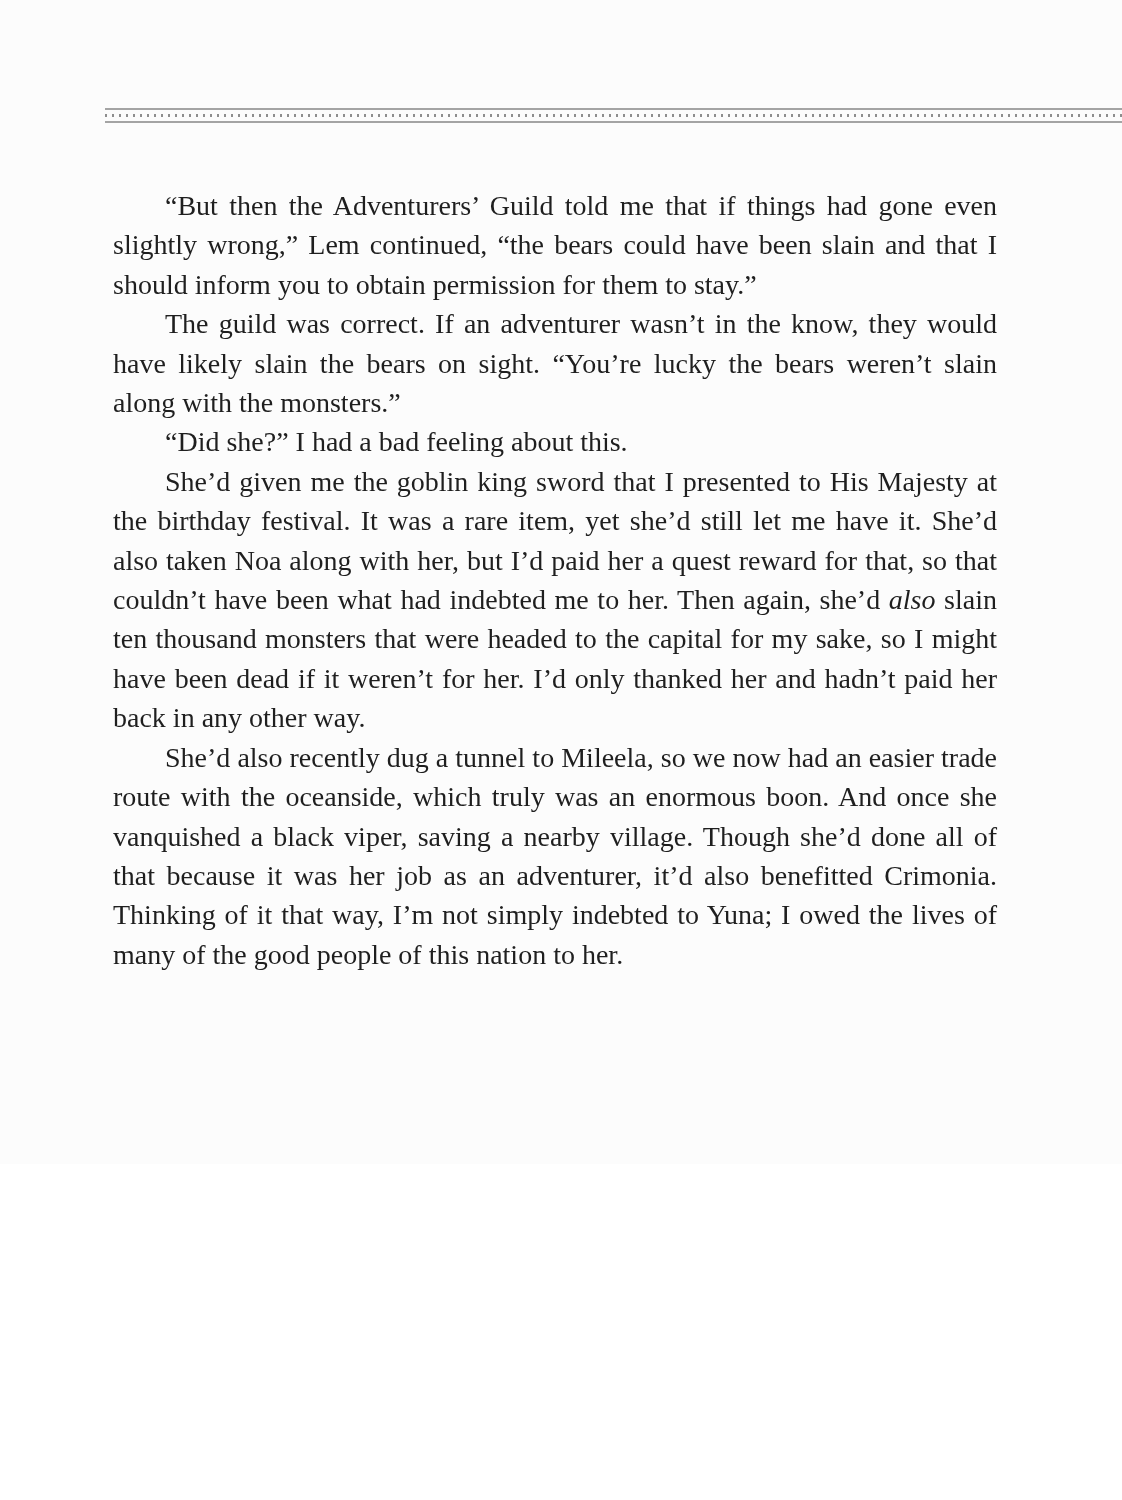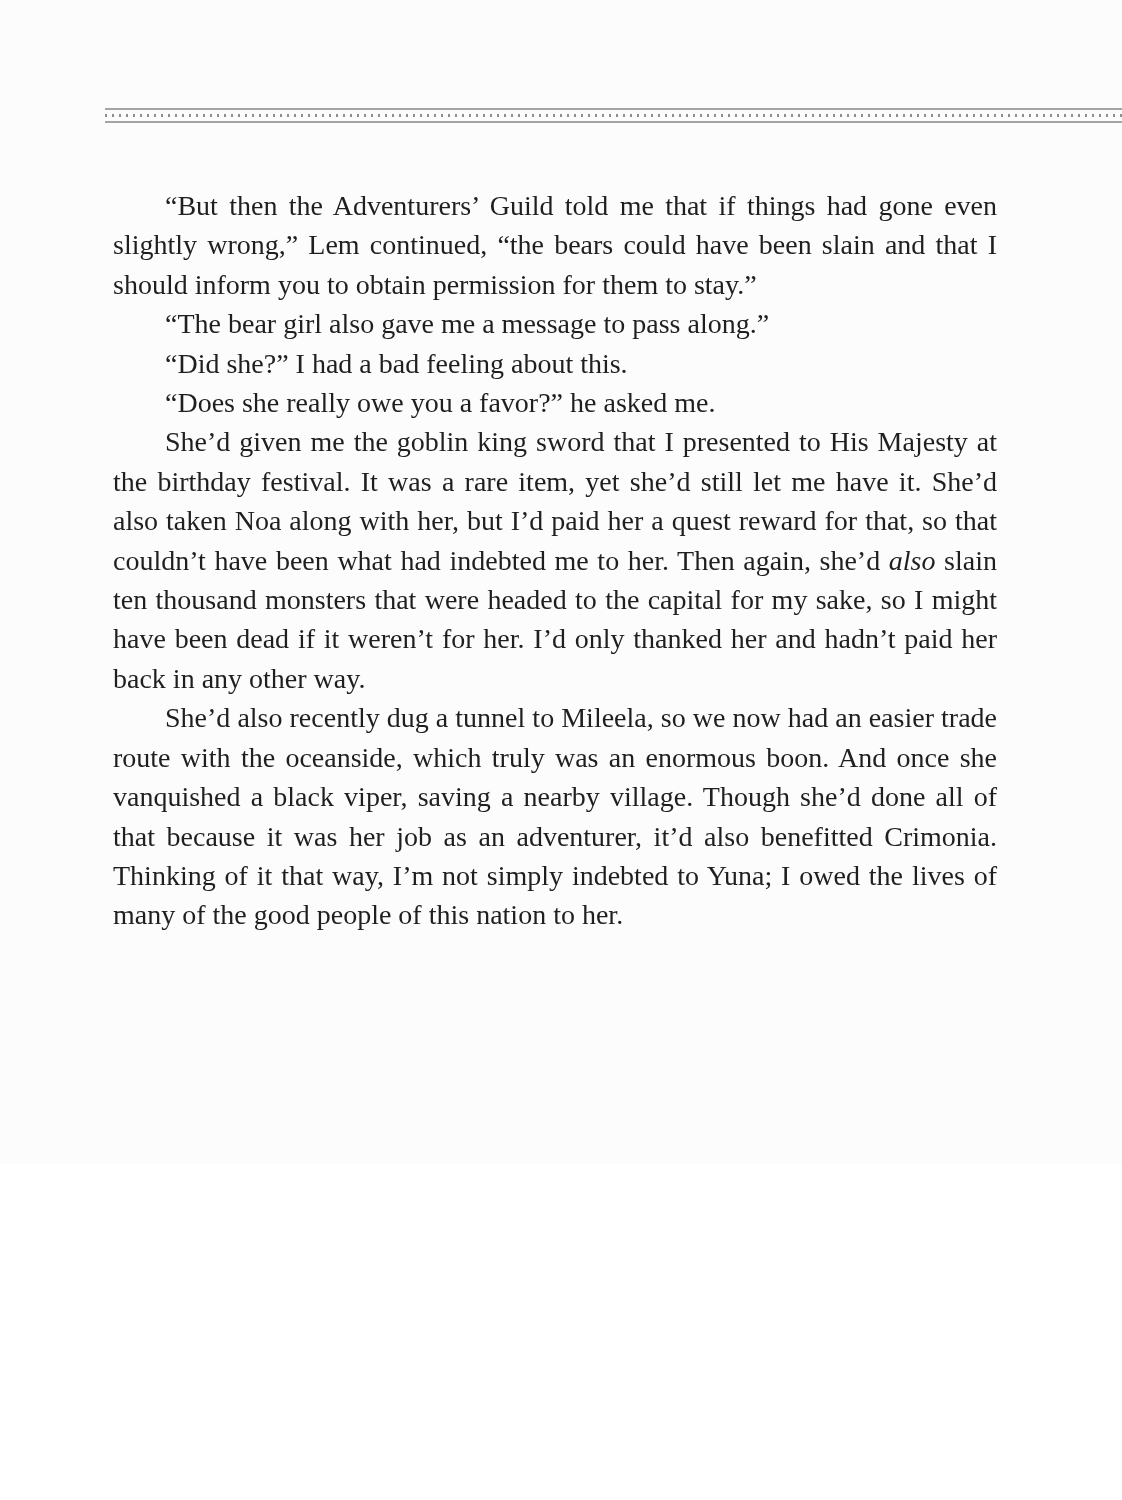--- a/index.html
+++ b/index.html
@@ -55,23 +55,22 @@
 <div class="page" style="background: rgb(252, 252, 252);">
 
   <div class="rule rule-top">
     <div class="rule-line" style="background: rgb(164, 164, 164);"></div>
     <div class="rule-dots"></div>
     <div class="rule-line" style="background: rgb(164, 164, 164);"></div>
   </div>
 
   <div class="text-block" id="text-block" style="color: rgb(31, 31, 31);">
       <p><span>“But then the Adventurers’ Guild told me that if things had gone even slightly wrong,” Lem continued, “the bears could have been slain and that I should inform you to obtain permission for them to stay.”</span></p>
-      <p><span>“The bear girl also gave me a message to pass along.”</span></p>
+      <p><span>The guild was correct. If an adventurer wasn’t in the know, they would have likely slain the bears on sight. “You’re lucky the bears weren’t slain along with the monsters.”</span></p>
       <p><span>“Did she?” I had a bad feeling about this.</span></p>
-      <p><span>“Does she really owe you a favor?” he asked me.</span></p>
       <p><span>She’d given me the goblin king sword that I presented to His Majesty at the birthday festival. It was a rare item, yet she’d still let me have it. She’d also taken Noa along with her, but I’d paid her a quest reward for that, so that couldn’t have been what had indebted me to her. Then again, she’d </span><em>also</em><span> slain ten thousand monsters that were headed to the capital for my sake, so I might have been dead if it weren’t for her. I’d only thanked her and hadn’t paid her back in any other way.</span></p>
       <p><span>She’d also recently dug a tunnel to Mileela, so we now had an easier trade route with the oceanside, which truly was an enormous boon. And once she vanquished a black viper, saving a nearby village. Though she’d done all of that because it was her job as an adventurer, it’d also benefitted Crimonia. Thinking of it that way, I’m not simply indebted to Yuna; I owed the lives of many of the good people of this nation to her.</span></p>
     </div>
 
   <div class="rule rule-bottom">
     <div class="rule-line" style="background: rgb(164, 164, 164);"></div>
     <div class="rule-dots"></div>
     <div class="rule-line" style="background: rgb(164, 164, 164);"></div>
   </div>
 

